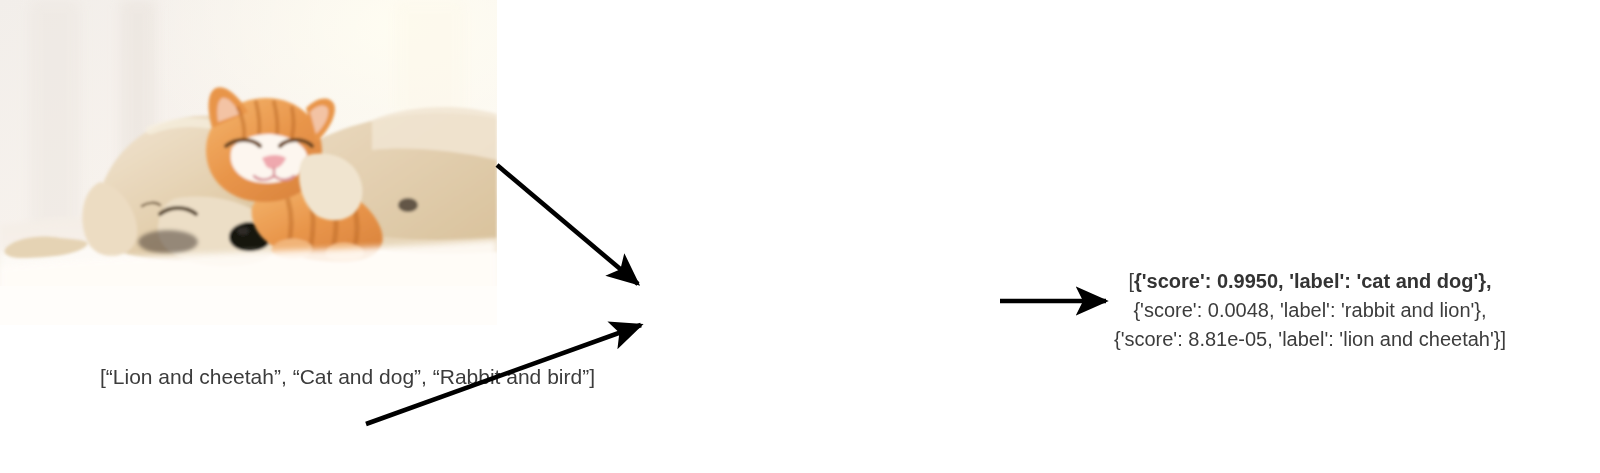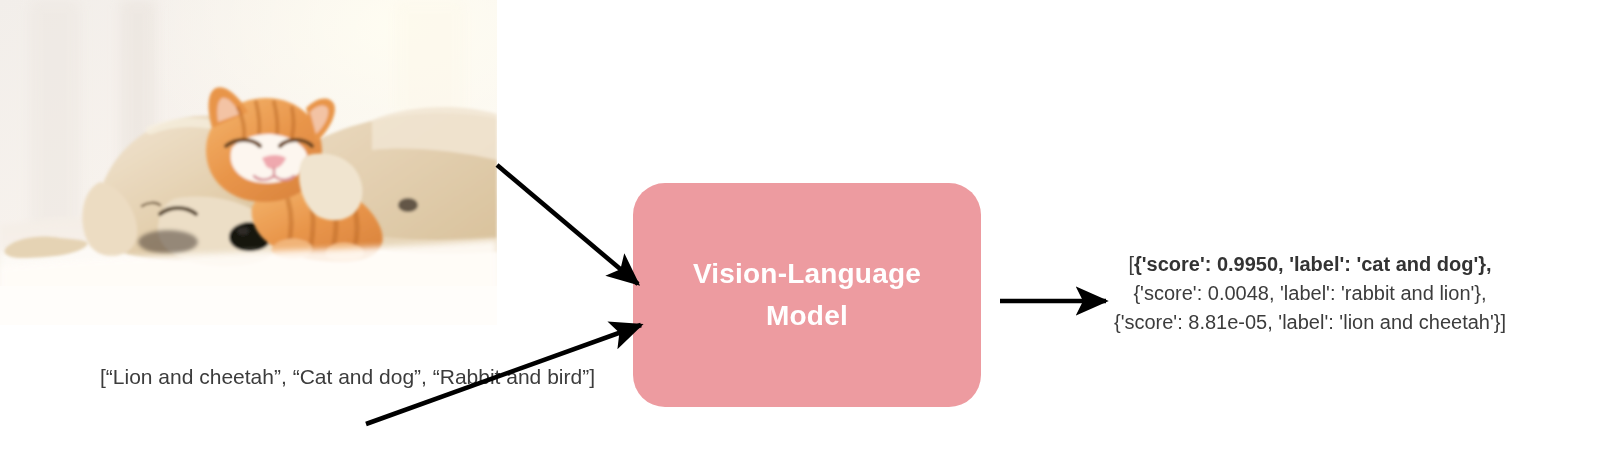--- a/index.html
+++ b/index.html
@@ -72,21 +72,21 @@
     top: 0;
     width: 1600px;
     height: 473px;
     pointer-events: none;
   }
 
   
   #output-text {
     position: absolute;
     left: 1060px;
-    top: 250px;
+    top: 267px;
     width: 500px;
     text-align: center;
     font-size: 20px;
     line-height: 29px;
     color: #3c3c3c;
     white-space: nowrap;
   }
   #output-text .line { display: block; }
   #output-text .top-score { font-weight: bold; color: #333333; }
 </style>
@@ -223,26 +223,20 @@
       <rect x="0" y="286" width="497" height="39" fill="#fffdfa"></rect>
     </svg>
   </div>
 
   <div id="prompt-list">
     <span class="line">[“Lion and cheetah”,</span>
     <span class="line">“Cat and dog”,</span>
     <span class="line">“Rabbit and bird”]</span>
   </div>
 
-  <div id="model-box">
-    <div id="model-label">
-      <span>Vision-Language</span><br>
-      <span>Model</span>
-    </div>
-  </div>
 
   <svg id="arrows" viewBox="0 0 1600 473" xmlns="http://www.w3.org/2000/svg">
     <defs>
       <marker id="ah" markerWidth="9" markerHeight="9" refX="6.6" refY="3.2" orient="auto" markerUnits="strokeWidth">
         <path d="M0,0 L7.2,3.2 L0,6.4 L1.6,3.2 Z" fill="#000000"></path>
       </marker>
     </defs>
 
     <line x1="497" y1="165" x2="638" y2="284" stroke="#000000" stroke-width="4.6" marker-end="url(#ah)"></line>
 

